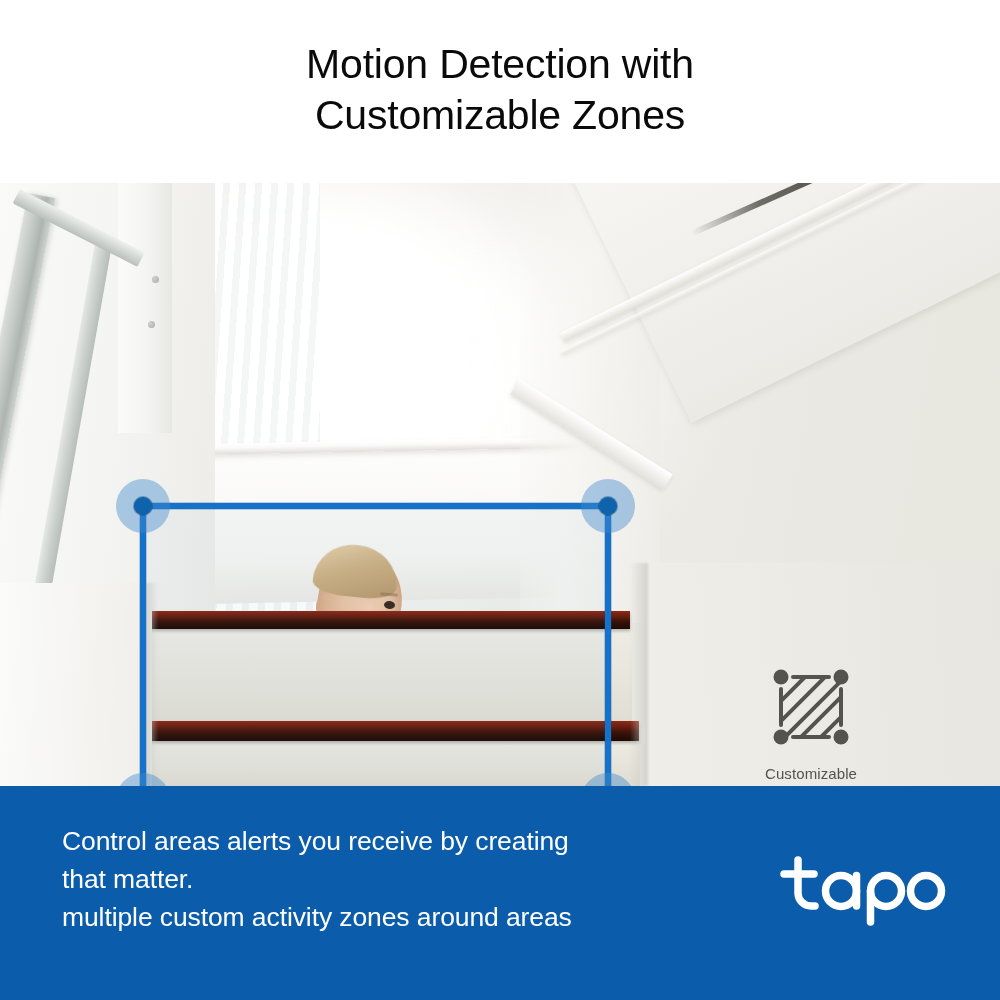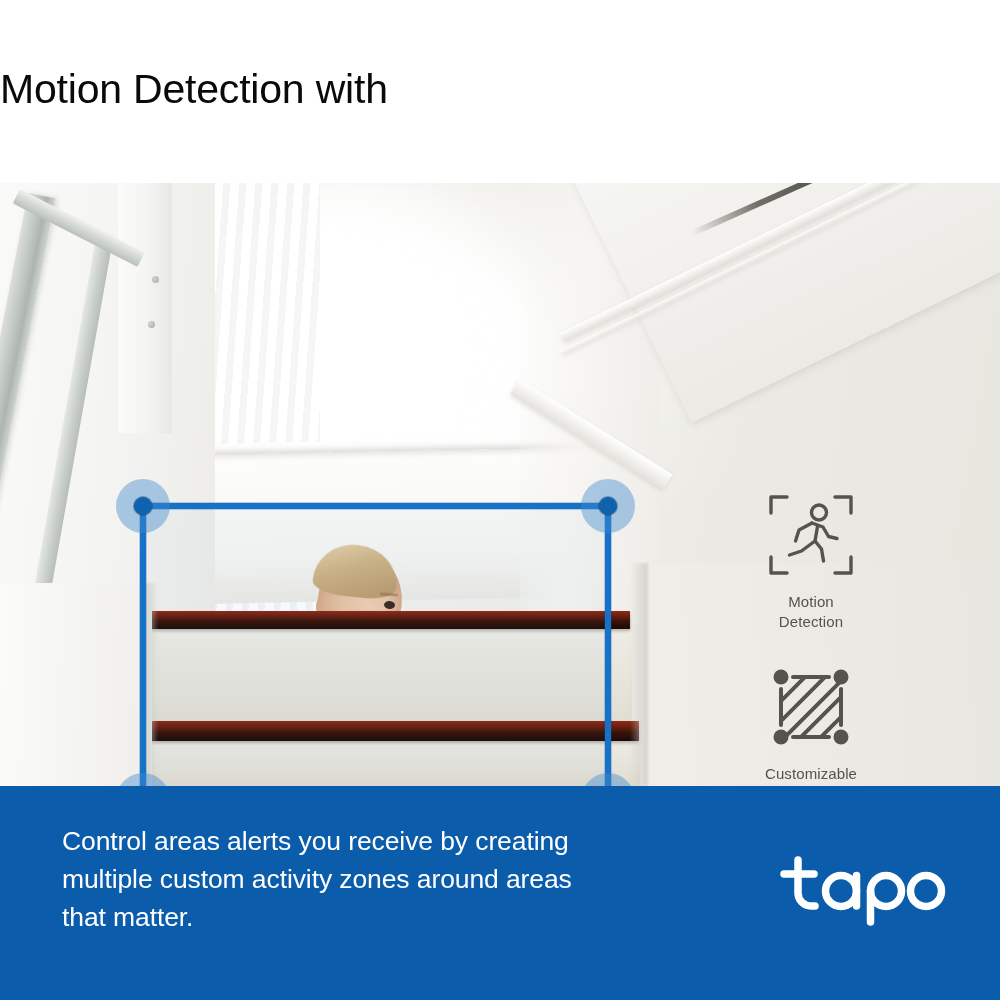--- a/index.html
+++ b/index.html
@@ -8,21 +8,21 @@
     background:#ffffff;
     font-family:"Liberation Sans", sans-serif;
     overflow:hidden;
   }
   #page{ position:relative; width:1000px; height:1000px; background:#fff; }
 
   
   .header{
     position:absolute; left:0; top:0; width:1000px; height:183px;
     background:#ffffff;
-    display:flex; align-items:center; justify-content:flex-start;
+    display:flex; align-items:center; justify-content:center;
   }
   .header-title{
     text-align:center;
     font-size:41px;
     line-height:51px;
     font-weight:400;
     color:#0a0a0a;
     letter-spacing:-0.2px;
     transform:translateY(-2px);
   }
@@ -357,20 +357,21 @@
   }
 </style>
 </head>
 <body>
 
 <div id="page">
 
   <div class="header">
     <div class="header-title">
       <span class="ln">Motion Detection with</span>
+      <span class="ln">Customizable Zones</span>
     </div>
   </div>
 
   <div class="photo">
 
     <div class="wall-base"></div>
     <div class="wall-right"></div>
     <div class="window-glow"></div>
     <div class="curtain"></div>
     <div class="curtain-edge"></div>
@@ -434,39 +435,20 @@
       <div class="zone-edge edge-left"></div>
       <div class="zone-edge edge-right"></div>
       <div class="handle h-tl"></div>
       <div class="handle h-tr"></div>
       <div class="handle h-bl"></div>
       <div class="handle h-br"></div>
     </div>
 
     <div class="features">
 
-      <div class="feature f1">
-        <div class="feature-icon">
-          <svg viewBox="0 0 92 92" width="92" height="92" fill="none" stroke="#55534e" stroke-width="3.4" stroke-linecap="round" stroke-linejoin="round">
-            <path d="M6 24 V8 H22"></path>
-            <path d="M70 8 H86 V24"></path>
-            <path d="M86 68 V84 H70"></path>
-            <path d="M22 84 H6 V68"></path>
-            <circle cx="54" cy="23.5" r="7.5"></circle>
-            <path d="M47 34 L34 41 L30.5 52"></path>
-            <path d="M47 34 L58 38 L63.5 47.5 L72 49.5"></path>
-            <path d="M52.5 37.5 L50 52 L56.5 60 L58.5 72"></path>
-            <path d="M50 52 L36.5 62 L24.5 66"></path>
-          </svg>
-        </div>
-        <div class="feature-label">
-          <span class="ln">Motion</span>
-          <span class="ln">Detection</span>
-        </div>
-      </div>
 
       <div class="feature f2">
         <div class="feature-icon">
           <svg viewBox="0 0 92 92" width="92" height="92" fill="none" stroke="#55534e" stroke-width="4" stroke-linecap="round" stroke-linejoin="round">
             <defs>
               <clipPath id="zclip">
                   <rect x="16" y="16" width="60" height="60"></rect>
                 </clipPath>
             </defs>
             <g clip-path="url(#zclip)">
@@ -492,22 +474,22 @@
           <span class="ln">Activity Zones</span>
         </div>
       </div>
 
     </div>
   </div>
 
   <div class="footer">
     <div class="footer-text">
       <span class="ln">Control areas alerts you receive by creating</span>
+      <span class="ln">that matter.</span>
       <span class="ln">multiple custom activity zones around areas</span>
-      <span class="ln">that matter.</span>
     </div>
     <div class="brand">
       <svg viewBox="0 0 170 80" width="170" height="80" fill="none" stroke="#ffffff" stroke-width="7.5" stroke-linecap="round">
 
         <path d="M20 14 V47 a13 13 0 0 0 13 13 h4"></path>
         <path d="M6 28 H36"></path>
 
         <circle cx="63" cy="45" r="15.5"></circle>
         <path d="M78.5 29.5 V60"></path>
 

